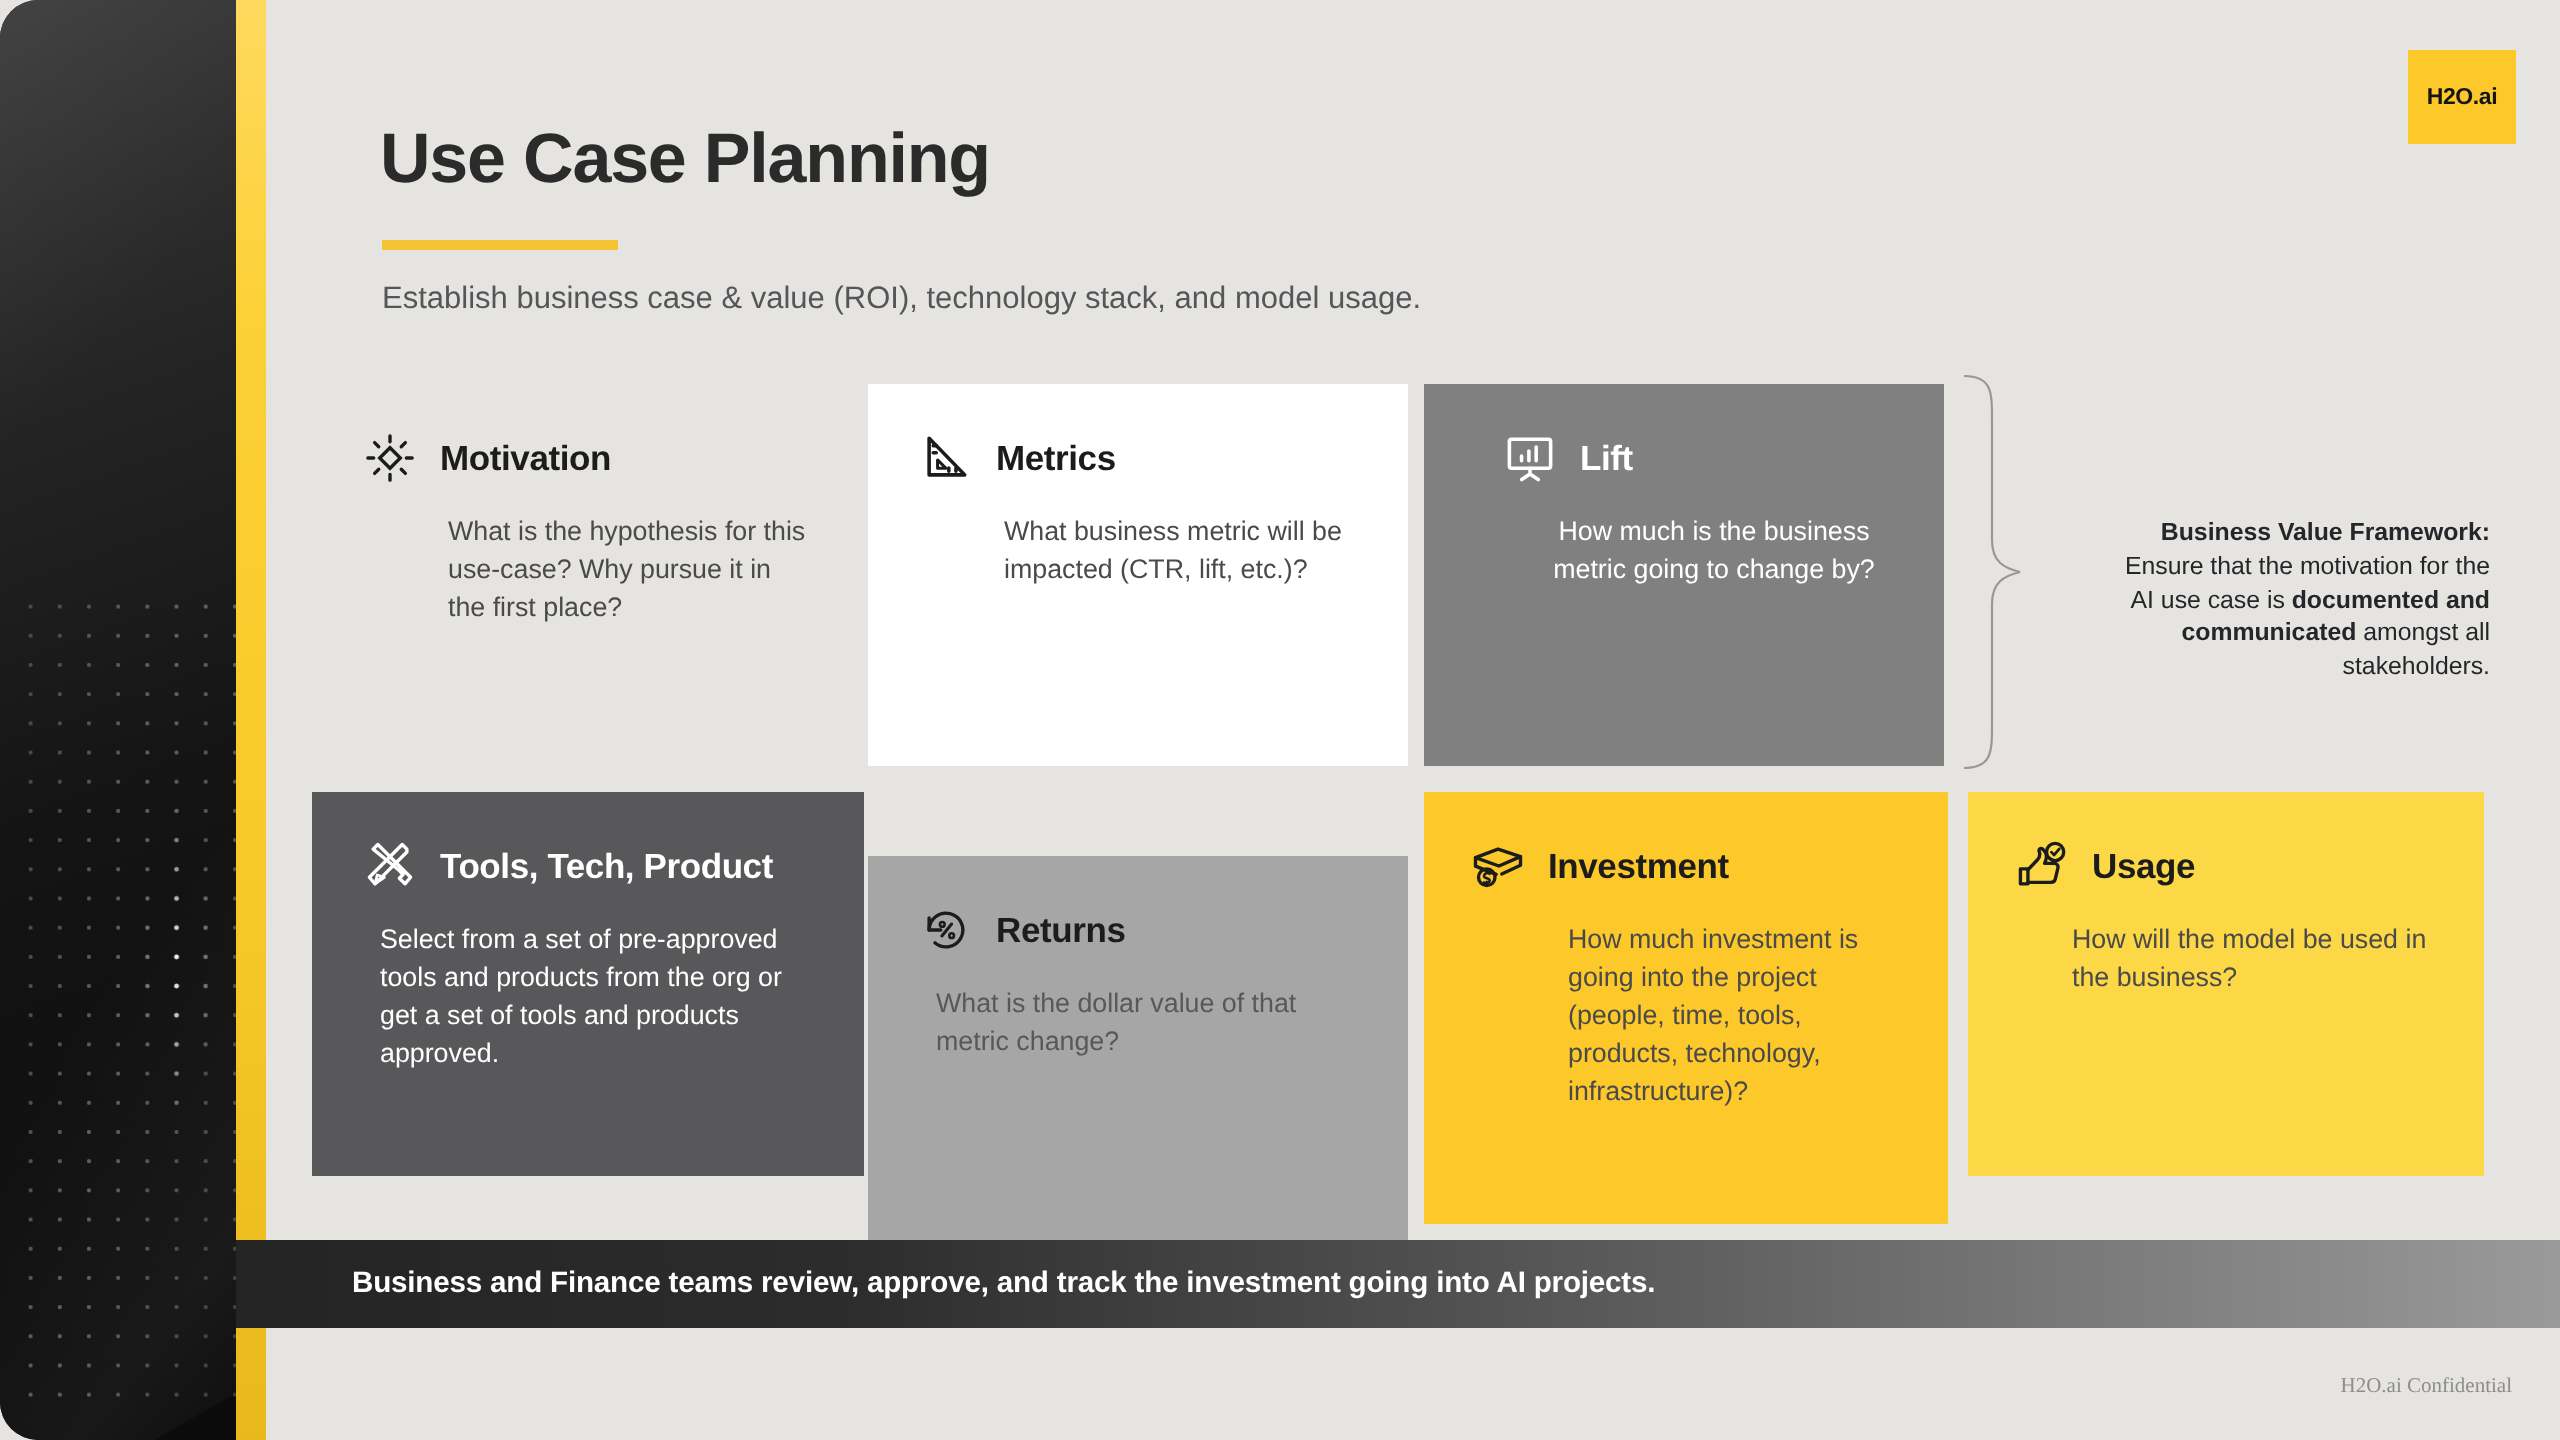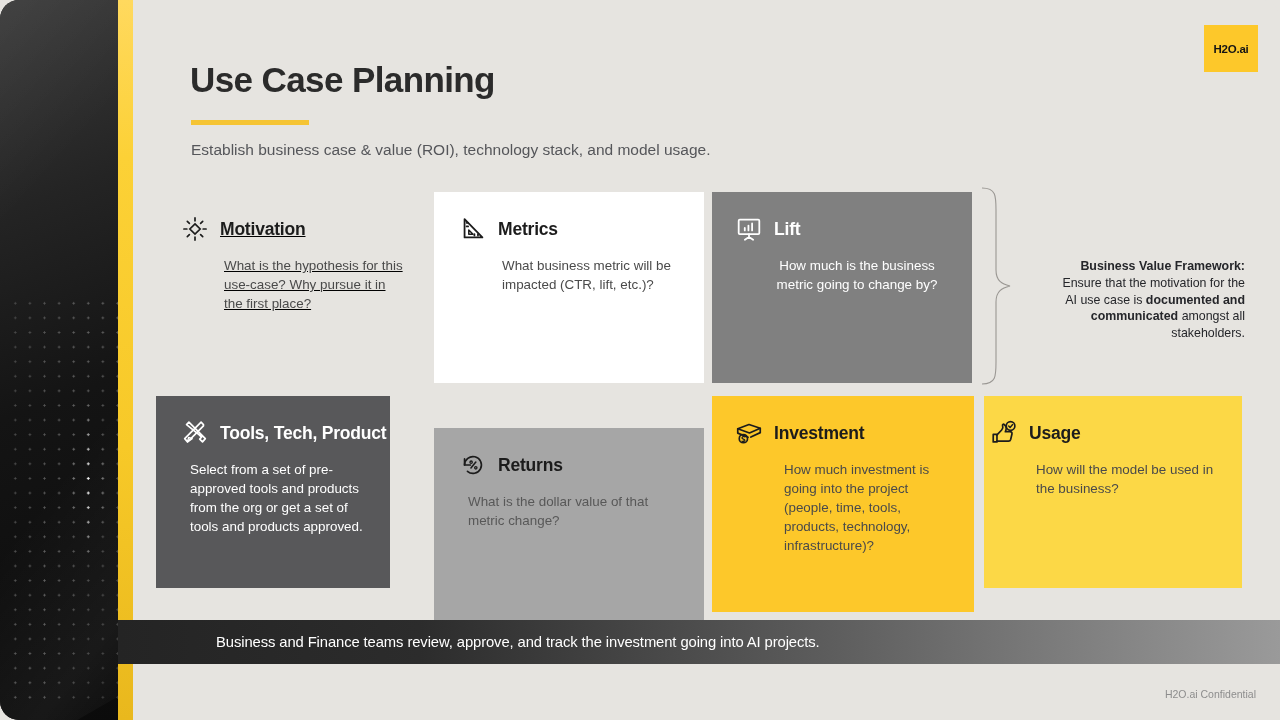--- a/index.html
+++ b/index.html
@@ -92,24 +92,24 @@
   }
   .note b{font-weight:bold;}
 
   
   .banner{
     position:absolute;left:118px;top:620px;width:1162px;height:44px;
     background:linear-gradient(90deg,#242424 0%,#2c2c2c 26%,#5e5e5e 62%,#9a9a9a 100%);
     display:flex;align-items:center;
   }
   .banner-text{
-    margin-left:98px;font-size:14.8px;font-weight:normal;color:#ffffff;letter-spacing:-.1px;
+    margin-left:58px;font-size:14.8px;font-weight:bold;color:#ffffff;letter-spacing:-.1px;
   }
   .confidential{
-    position:absolute;right:24px;top:688px;font-size:10.5px;color:#8d8d8d;
+    position:absolute;right:24px;top:688px;font-size:10.5px;color:#8d8d8d;font-family:Liberation Serif, serif;
   }
 </style>
 </head>
 <body>
 
 <div class="slide">
 
   <div class="left-panel">
     <div class="lp-grad"></div>
     <div class="lp-diag1"></div>
@@ -120,21 +120,21 @@
   <div class="yellow-stripe"></div>
 
   <div class="logo">
     <span>H2O.ai</span>
   </div>
 
   <div class="title">Use Case Planning</div>
   <div class="title-rule"></div>
   <div class="subtitle">Establish business case &amp; value (ROI), technology stack, and model usage.</div>
 
-  <div class="card r1" style="left:156px;top:192px;width:270px;height:191px;text-decoration:underline;">
+  <div class="card r1" style="left:156px;top:192px;width:270px;height:191px;">
     <div class="card-head">
       <svg class="card-icon" viewBox="0 0 32 32" fill="none">
         <g stroke="#1c1c1c" stroke-width="1.8" stroke-linecap="round">
           <path d="M16 10.5 L21.5 16 L16 21.5 L10.5 16 Z" fill="none"></path>
           <path d="M16 4.2 v3.1 M16 24.7 v3.1 M4.2 16 h3.1 M24.7 16 h3.1"></path>
           <path d="M7.8 7.8 l2.2 2.2 M22 22 l2.2 2.2 M24.2 7.8 l-2.2 2.2 M10 22 l-2.2 2.2"></path>
         </g>
       </svg>
       <div class="card-title" style="color:#1c1c1c">Motivation</div>
     </div>
@@ -149,42 +149,42 @@
           <path d="M11.5 21.5 L11.5 17 L16 21.5 Z" stroke-width="1.6"></path>
           <path d="M9.2 9.4 h1.6 M9.2 13.2 h1.6 M17.5 23 v-1.6 M21.3 23 v-1.6"></path>
         </g>
       </svg>
       <div class="card-title" style="color:#1c1c1c">Metrics</div>
     </div>
     <div class="card-body" style="color:#4a4a4a">What business metric will be impacted (CTR, lift, etc.)?</div>
   </div>
 
   <div class="card r1" style="left:712px;top:192px;width:260px;height:191px;background:#808080;">
-    <div class="card-head" style="padding-left:22px;">
+    <div class="card-head" style="padding-left:38px;">
       <svg class="card-icon" viewBox="0 0 32 32" fill="none">
         <g stroke="#ffffff" stroke-width="1.9" stroke-linejoin="round" stroke-linecap="round">
           <rect x="5" y="6" width="22" height="15.5" rx="1.2"></rect>
           <path d="M16 21.5 v3 M16 24.5 l-4.4 3 M16 24.5 l4.4 3"></path>
           <path d="M11.5 17.5 v-2.6 M15.4 17.5 v-5.2 M19.3 17.5 v-7.4"></path>
         </g>
       </svg>
       <div class="card-title" style="color:#ffffff">Lift</div>
     </div>
     <div class="card-body" style="color:#ffffff;padding-left:52px;text-align:center;">How much is the business metric going to change by?</div>
   </div>
 
   <svg class="brace" viewBox="0 0 40 200">
     <path d="M2 2 C16 2 16 10 16 24 L16 84 C16 95 22 98 30 100 C22 102 16 105 16 116 L16 176 C16 190 16 198 2 198" fill="none" stroke="#9a9793" stroke-width="1.1"></path>
   </svg>
   <div class="note">
     <b>Business Value Framework:</b><br>
     <span>Ensure that the motivation for the AI use case is </span><b>documented and communicated</b><span> amongst all stakeholders.</span>
   </div>
 
-  <div class="card r2" style="left:156px;top:396px;width:234px;height:192px;background:#58585a;">
+  <div class="card r2" style="left:156px;top:396px;width:276px;height:192px;background:#58585a;">
     <div class="card-head">
       <svg class="card-icon" viewBox="0 0 32 32" fill="none">
         <g stroke="#ffffff" stroke-width="1.8" stroke-linejoin="round" stroke-linecap="round">
           <path d="M7 7 L9.5 4.5 L27 22 L24 25.5 L21 22.5 L23 20.5 L20.5 18 Z"></path>
           <path d="M25 7 L22.5 4.5 L5 22 L8 25.5 L10.5 23 L25 8.5 Z"></path>
           <path d="M8 25.5 L9.2 20.8 L13 22 Z" stroke-width="1.5"></path>
         </g>
       </svg>
       <div class="card-title" style="color:#ffffff">Tools, Tech, Product</div>
     </div>
@@ -217,21 +217,21 @@
           <path d="M11.6 20.2 a1.9 1.9 0 0 0-3.1 1.1 c0 1.6 3.1 .9 3.1 2.5 a1.9 1.9 0 0 1-3.1 .9" stroke-width="1.3"></path>
           <path d="M10 18.7 v.9 M10 24.4 v.9" stroke-width="1.3"></path>
         </g>
       </svg>
       <div class="card-title" style="color:#1c1c1c">Investment</div>
     </div>
     <div class="card-body" style="color:#4a4a4a;padding-left:72px;">How much investment is going into the project (people, time, tools, products, technology, infrastructure)?</div>
   </div>
 
   <div class="card r2" style="left:984px;top:396px;width:258px;height:192px;background:#fcd846;">
-    <div class="card-head" style="padding-left:5px;">
+    <div class="card-head" style="padding-left:22px;">
       <svg class="card-icon" viewBox="0 0 32 32" fill="none">
         <g stroke="#1c1c1c" stroke-width="1.8" stroke-linejoin="round" stroke-linecap="round">
           <path d="M4.5 17.5 h4 v8 h-4 Z"></path>
           <path d="M8.5 18 L13.5 12.8 c1.2-1.3 1.6-3 1-4.6 c-.4-1.1 .8-2 1.7-1.3 c1.9 1.5 2.6 4.1 1.7 6.4 l-.5 1.3 h5.2 c1.3 0 2.2 1.2 1.9 2.4 l-1.4 5.9 c-.3 1.1-1.2 1.8-2.3 1.8 H8.5"></path>
           <circle cx="23" cy="8.5" r="4.6"></circle>
           <path d="M21 8.6 L22.5 10.1 L25.2 6.9" stroke-width="1.5"></path>
         </g>
       </svg>
       <div class="card-title" style="color:#1c1c1c">Usage</div>
     </div>

